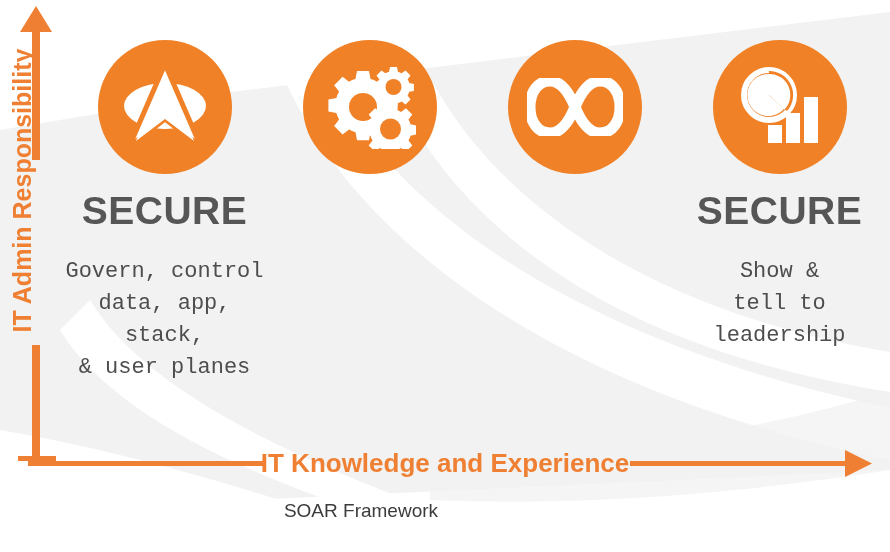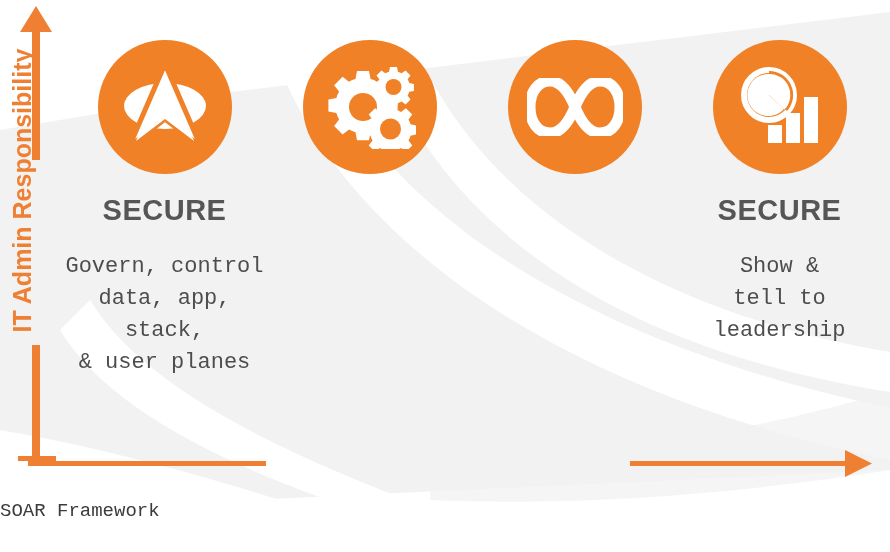--- a/index.html
+++ b/index.html
@@ -70,23 +70,23 @@
     width: 134px;
     height: 134px;
     border-radius: 50%;
     background: #f08126;
     display: flex;
     align-items: center;
     justify-content: center;
     flex: 0 0 auto;
   }
   .col-title {
-    margin-top: 22px;
+    margin-top: 17px;
     font-family: "Liberation Sans", sans-serif;
-    font-size: 29px;
+    font-size: 39px;
     font-weight: bold;
     color: #565656;
     letter-spacing: 0.5px;
     text-align: center;
     line-height: 1;
   }
   .col-desc {
     margin-top: 26px;
     font-family: Liberation Mono, monospace;
     font-size: 22px;
@@ -114,22 +114,22 @@
     font-family: "Liberation Sans", sans-serif;
     font-size: 26px;
     font-weight: bold;
     line-height: 46px;
   }
   .caption {
     position: absolute;
     left: 0;
     top: 500px;
     width: 722px;
-    text-align: left;
-    font-family: Liberation Mono, monospace;
+    text-align: center;
+    font-family: Liberation Sans, sans-serif;
     font-size: 19px;
     color: #3b3b3b;
   }
 </style>
 </head>
 <body>
 
 <div class="canvas">
 
   <svg class="bg-layer" viewBox="0 0 890 552" xmlns="http://www.w3.org/2000/svg">
@@ -235,16 +235,17 @@
 tell to
 leadership</div>
     </div>
   </div>
 
   <svg class="h-axis" viewBox="0 0 890 48" xmlns="http://www.w3.org/2000/svg">
     <rect x="28" y="21" width="238" height="5" fill="#ef8033"></rect>
     <rect x="630" y="21" width="220" height="5" fill="#ef8033"></rect>
     <path d="M 845 10 L 872 23.5 L 845 37 Z" fill="#ef8033"></path>
   </svg>
+  <div class="h-axis-label">IT Knowledge and Experience</div>
 
   <div class="caption">SOAR Framework</div>
 
 </div>
 
 </body></html>

